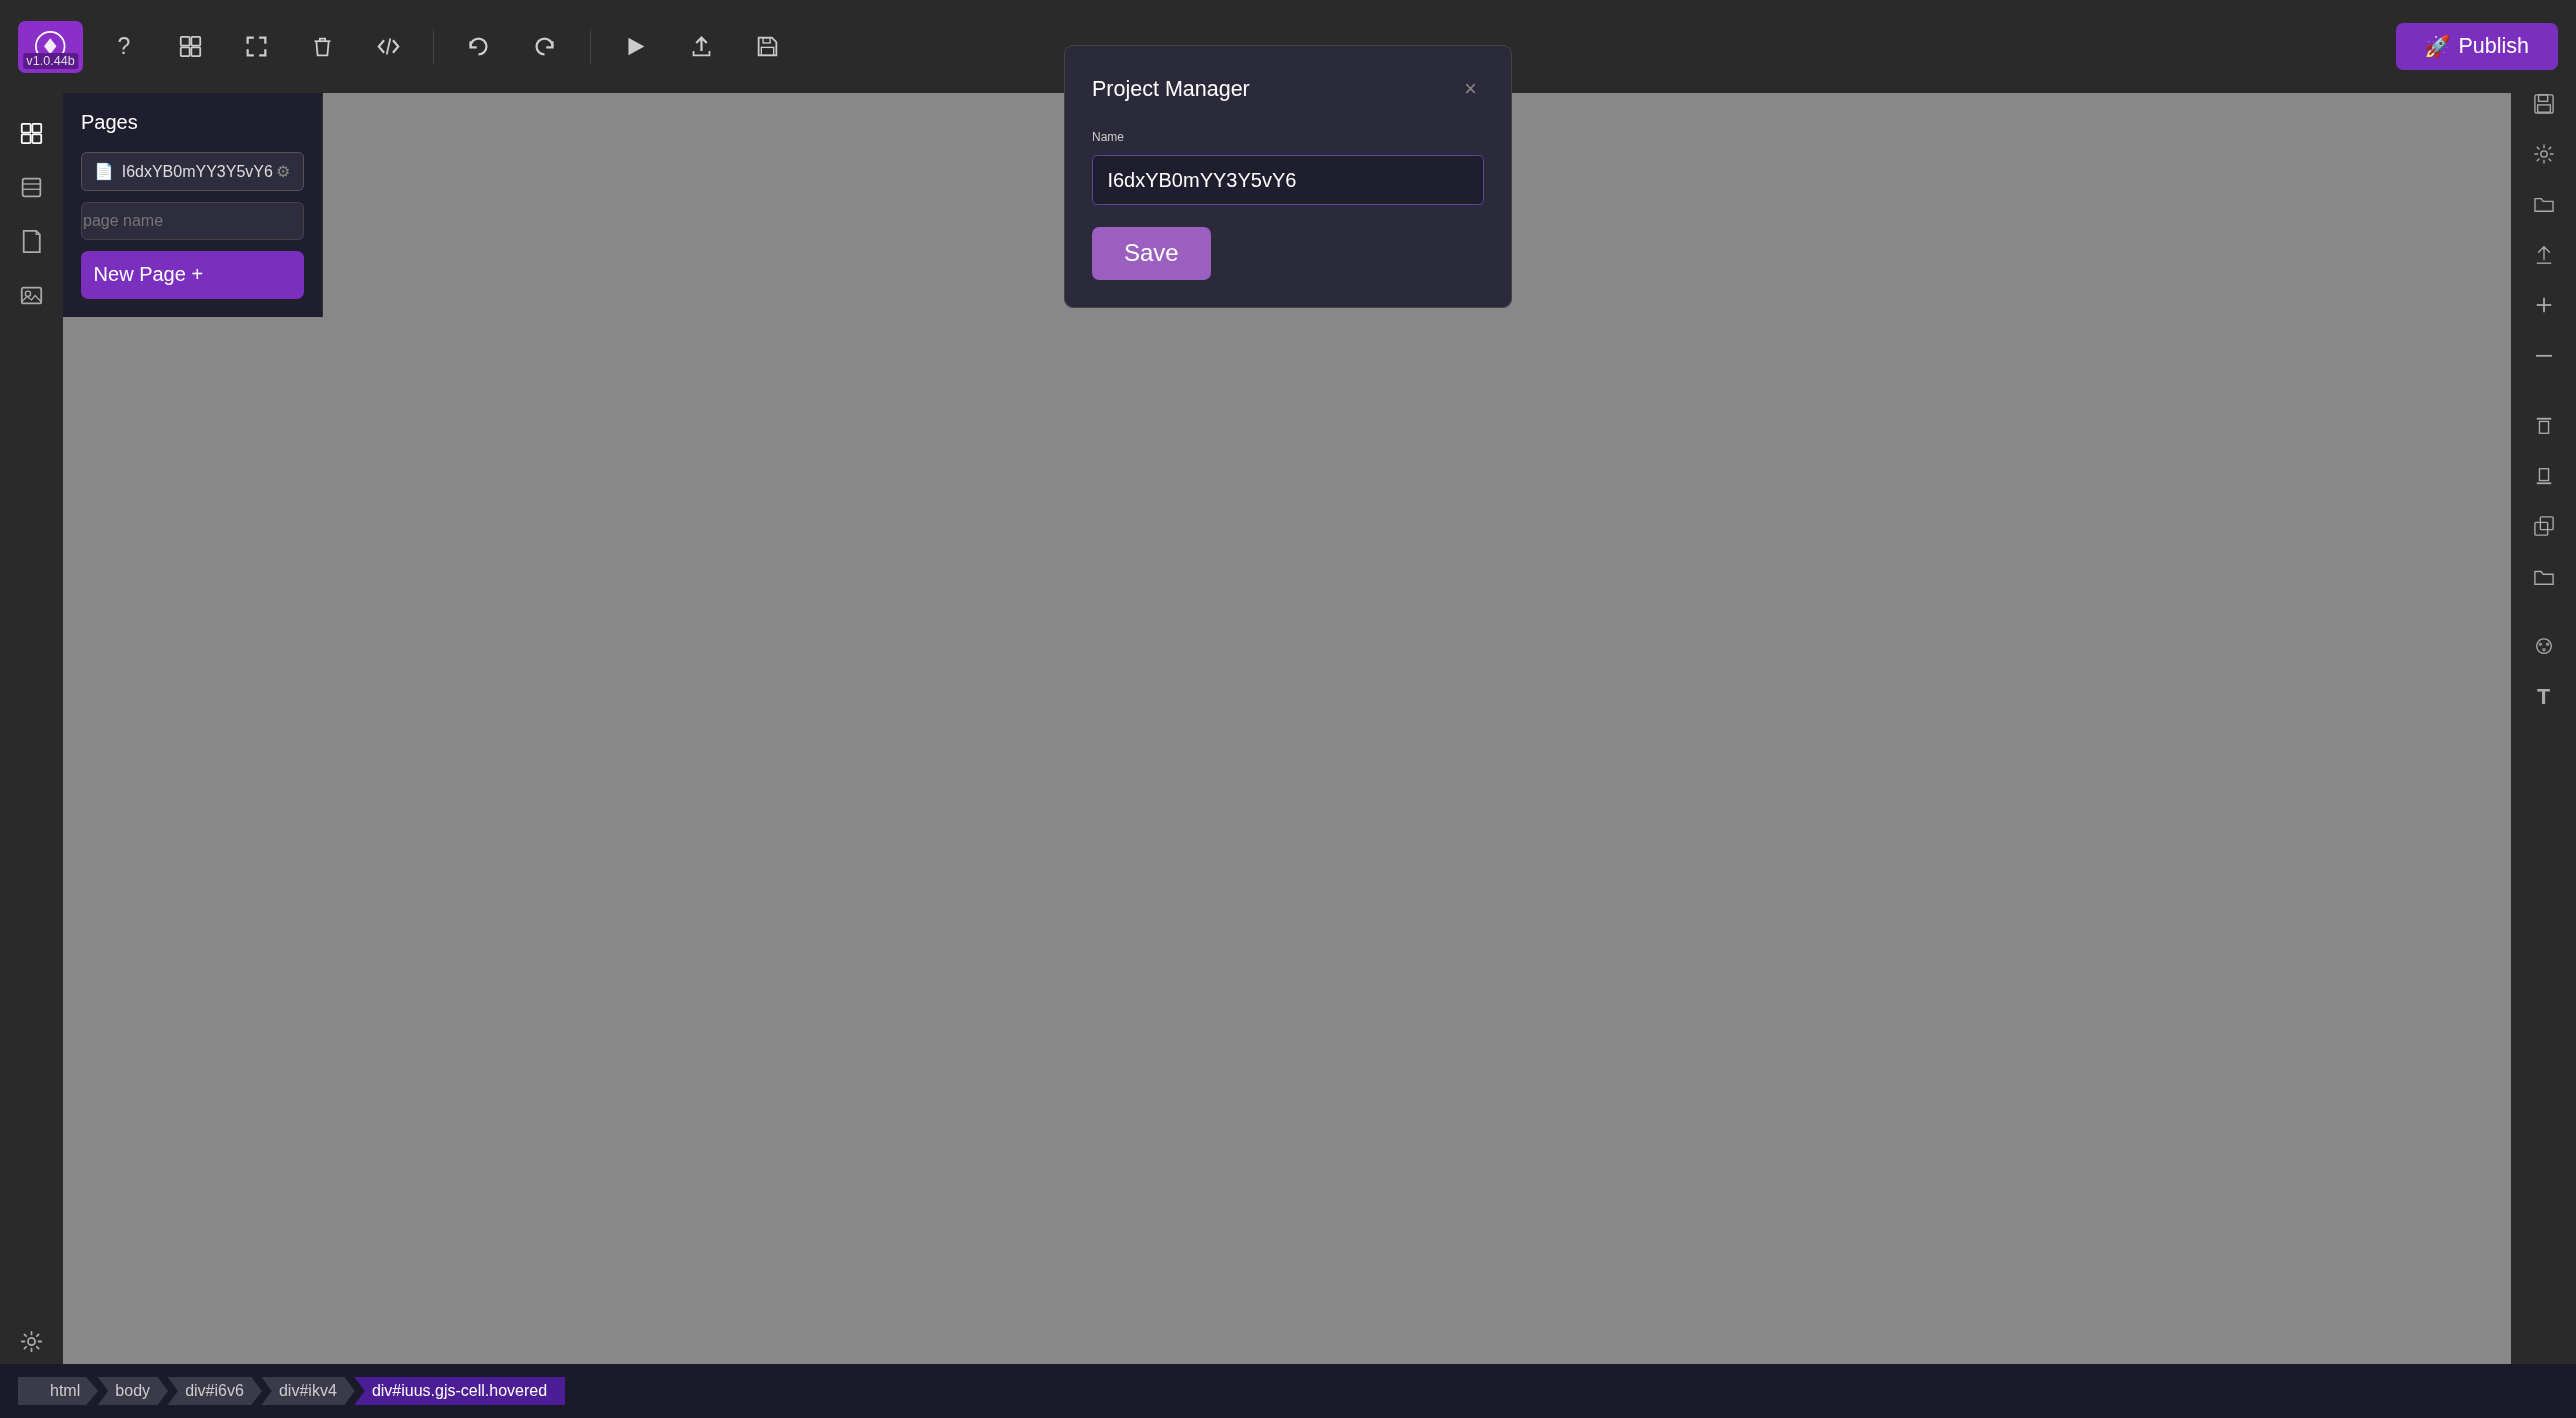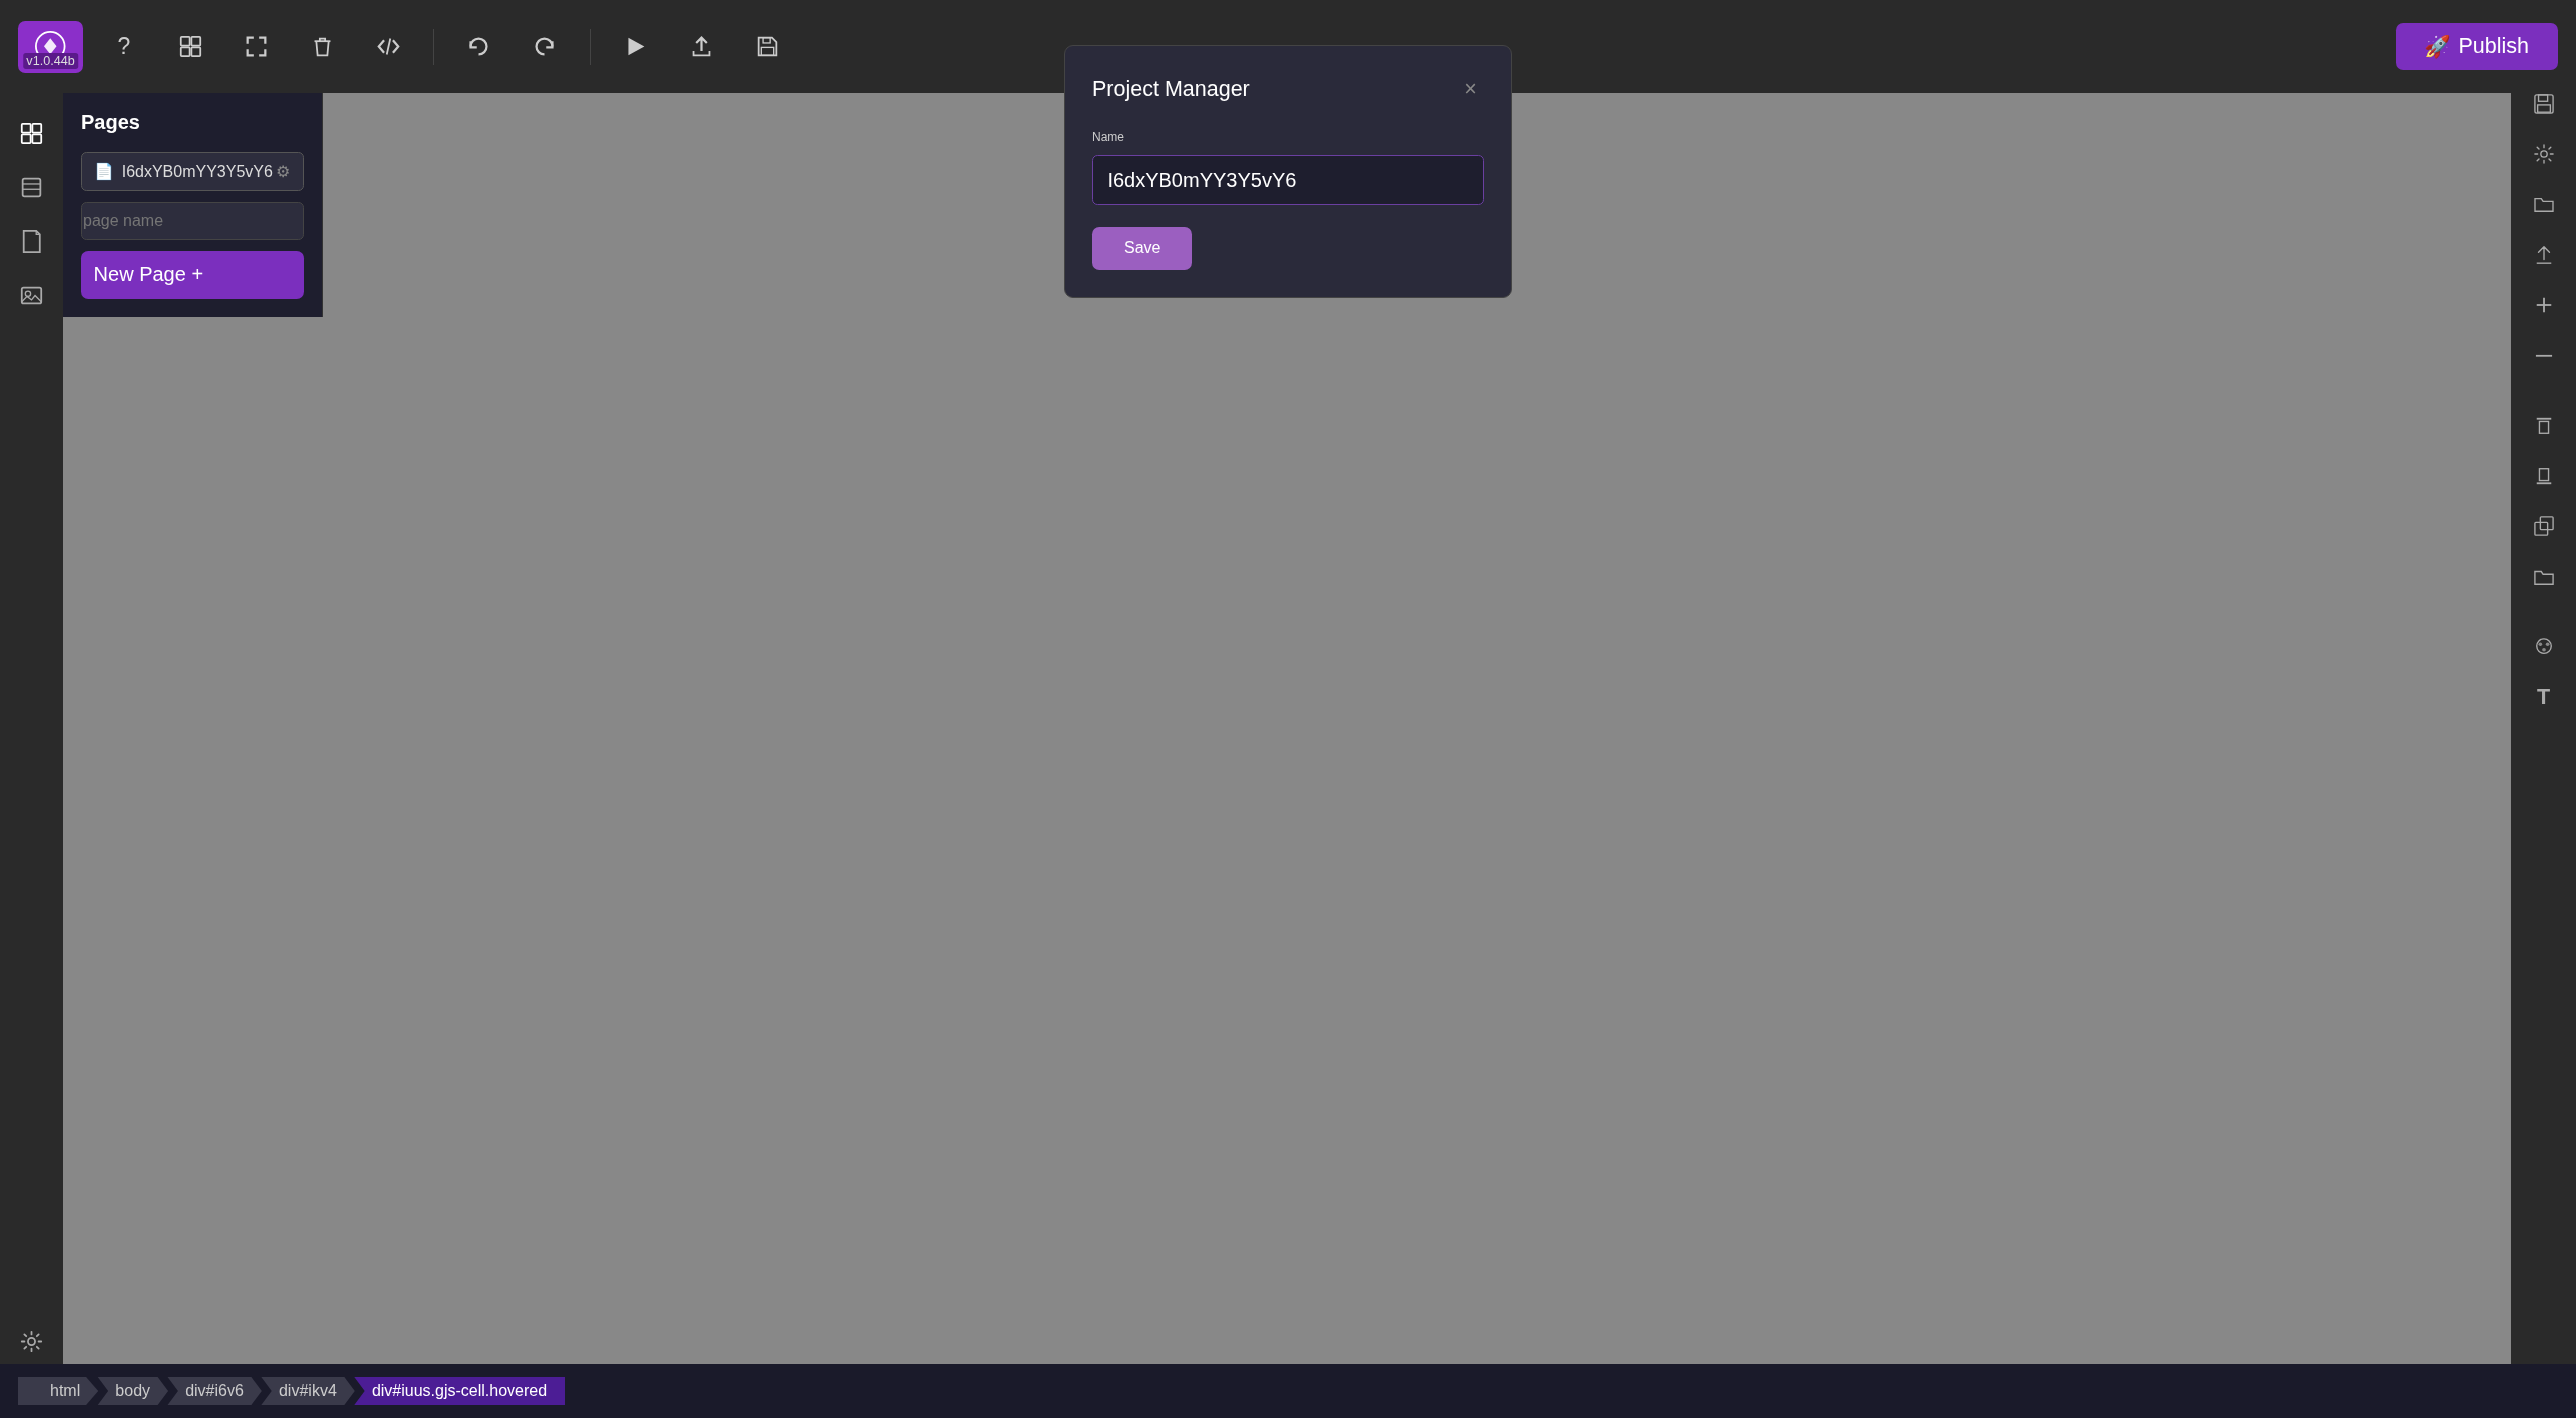--- a/index.html
+++ b/index.html
@@ -118,21 +118,21 @@
       left: 63px;
       width: 260px;
       background: #1e1e2e;
       padding: 18px;
       z-index: 4;
       border-right: 0.9px solid #333;
     }
     .pages-title {
       color: #ffffff;
       font-size: 20px;
-      font-weight: 700;
+      font-weight: 400;
       margin-bottom: 18px;
     }
     .page-item {
       background: #2d2d3d;
       border: 0.9px solid #555;
       border-radius: 5.4px;
       padding: 9px 12.6px;
       display: flex;
       align-items: center;
       justify-content: space-between;
@@ -250,21 +250,21 @@
       font-size: 20px;
       outline: none;
       margin-bottom: 21.5px;
     }
     .modal-save-btn {
       background: #9b5fc0;
       color: white;
       border: none;
       border-radius: 7.2px;
       padding: 12.6px 32px;
-      font-size: 16px;
+      font-size: 24px;
       cursor: pointer;
     }
 
     
     .bottom-bar {
       position: absolute;
       bottom: 0;
       left: 0;
       right: 0;
       height: 54px;

